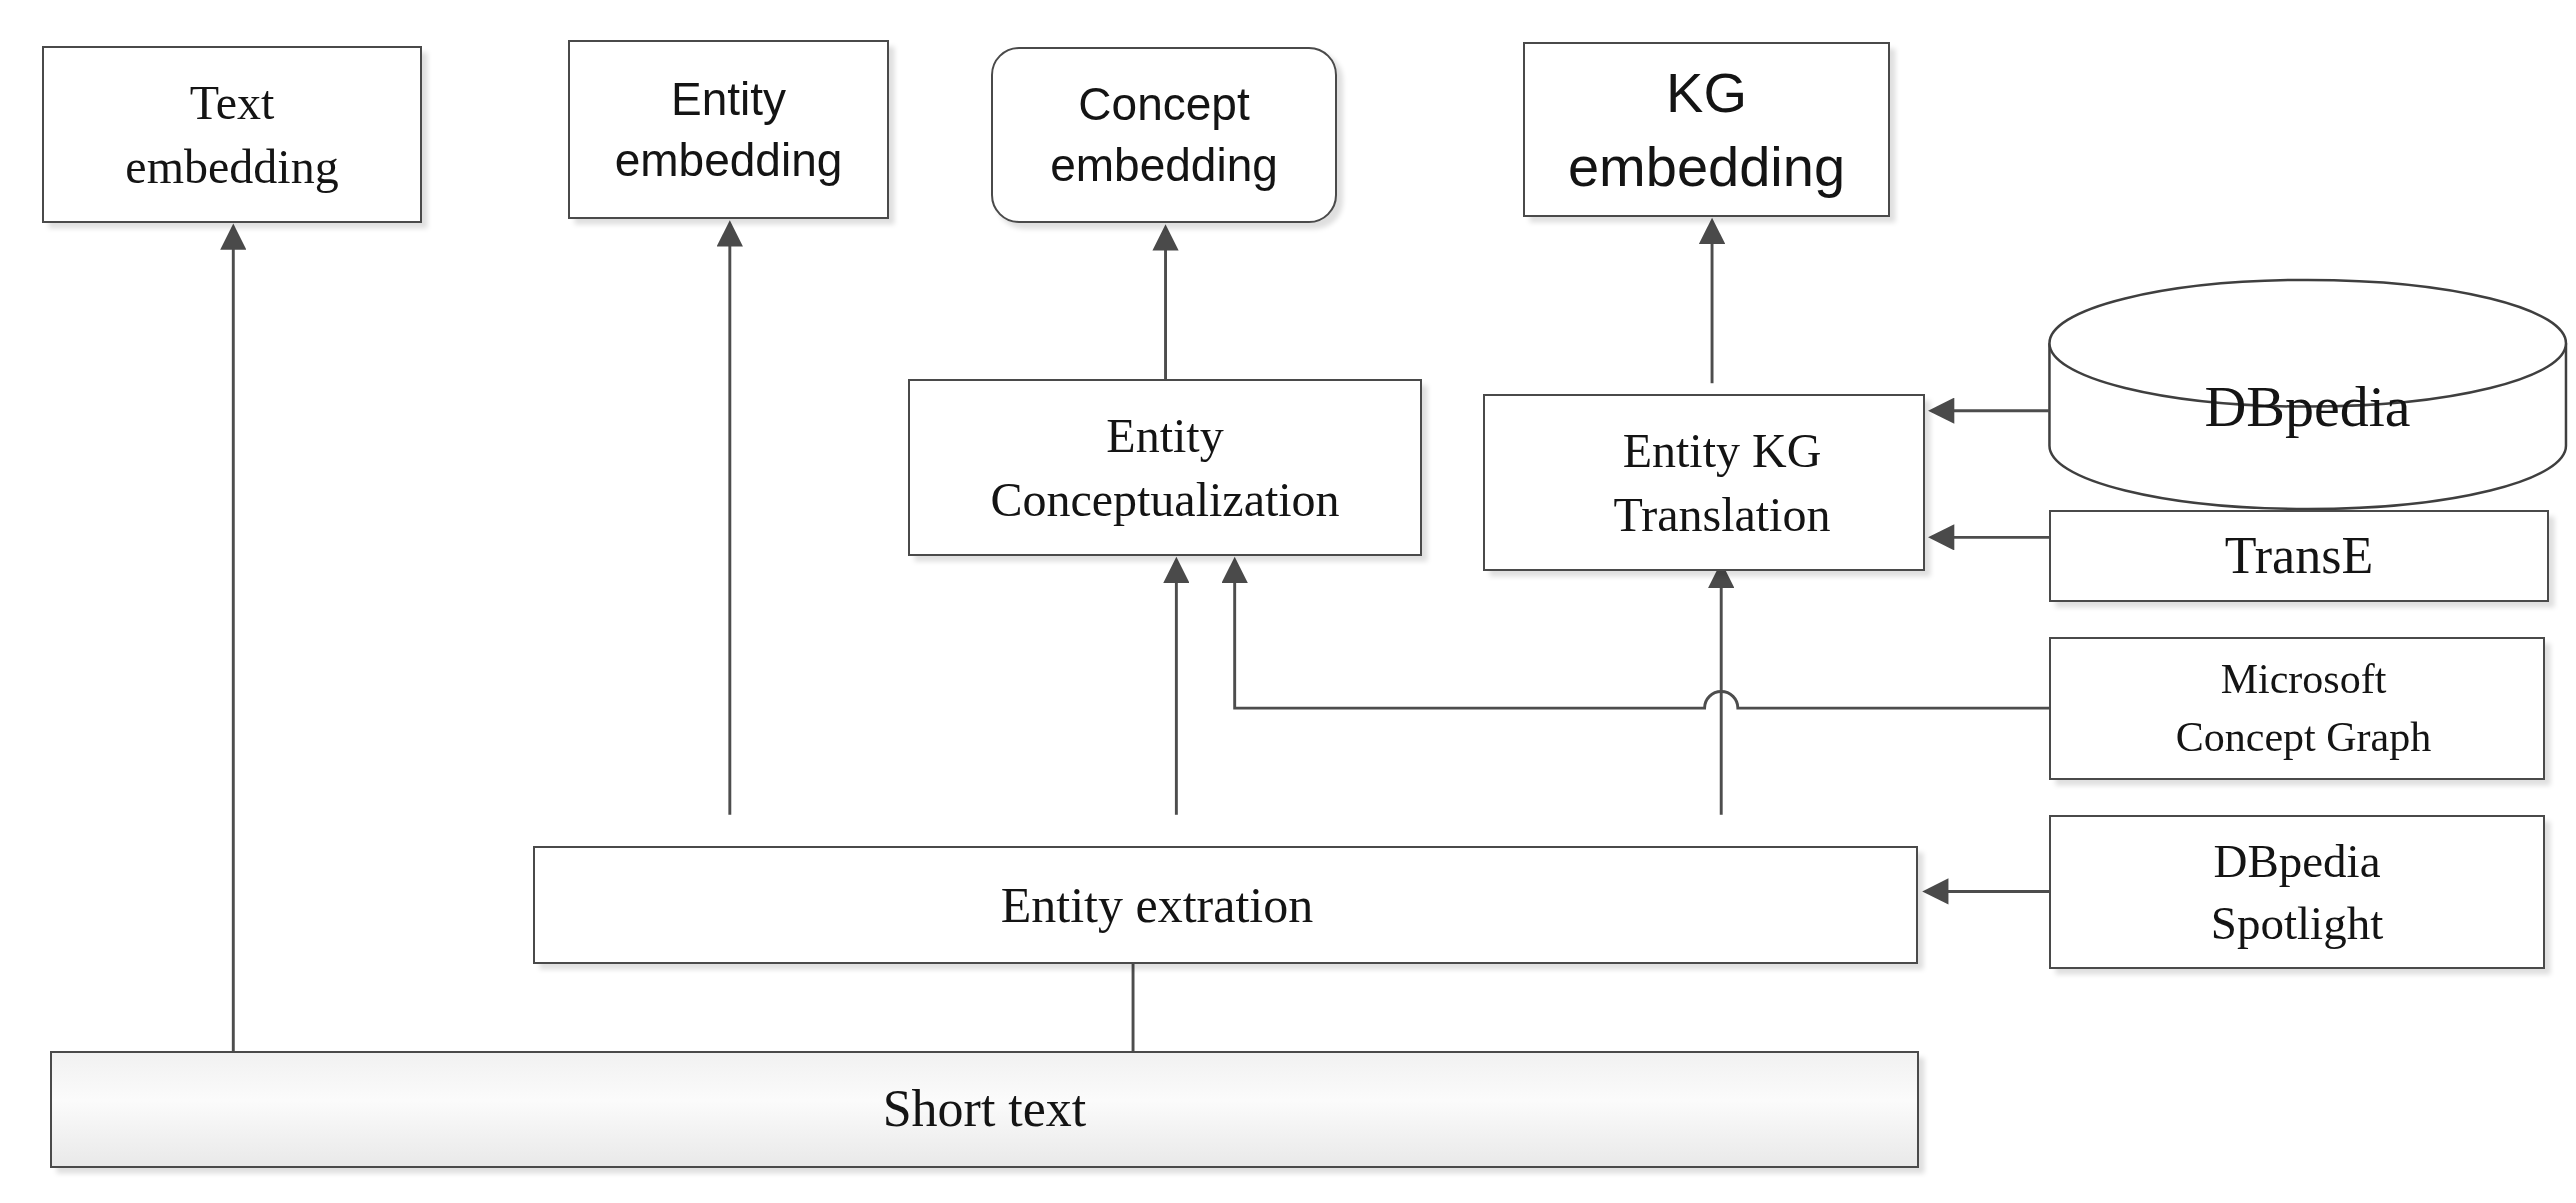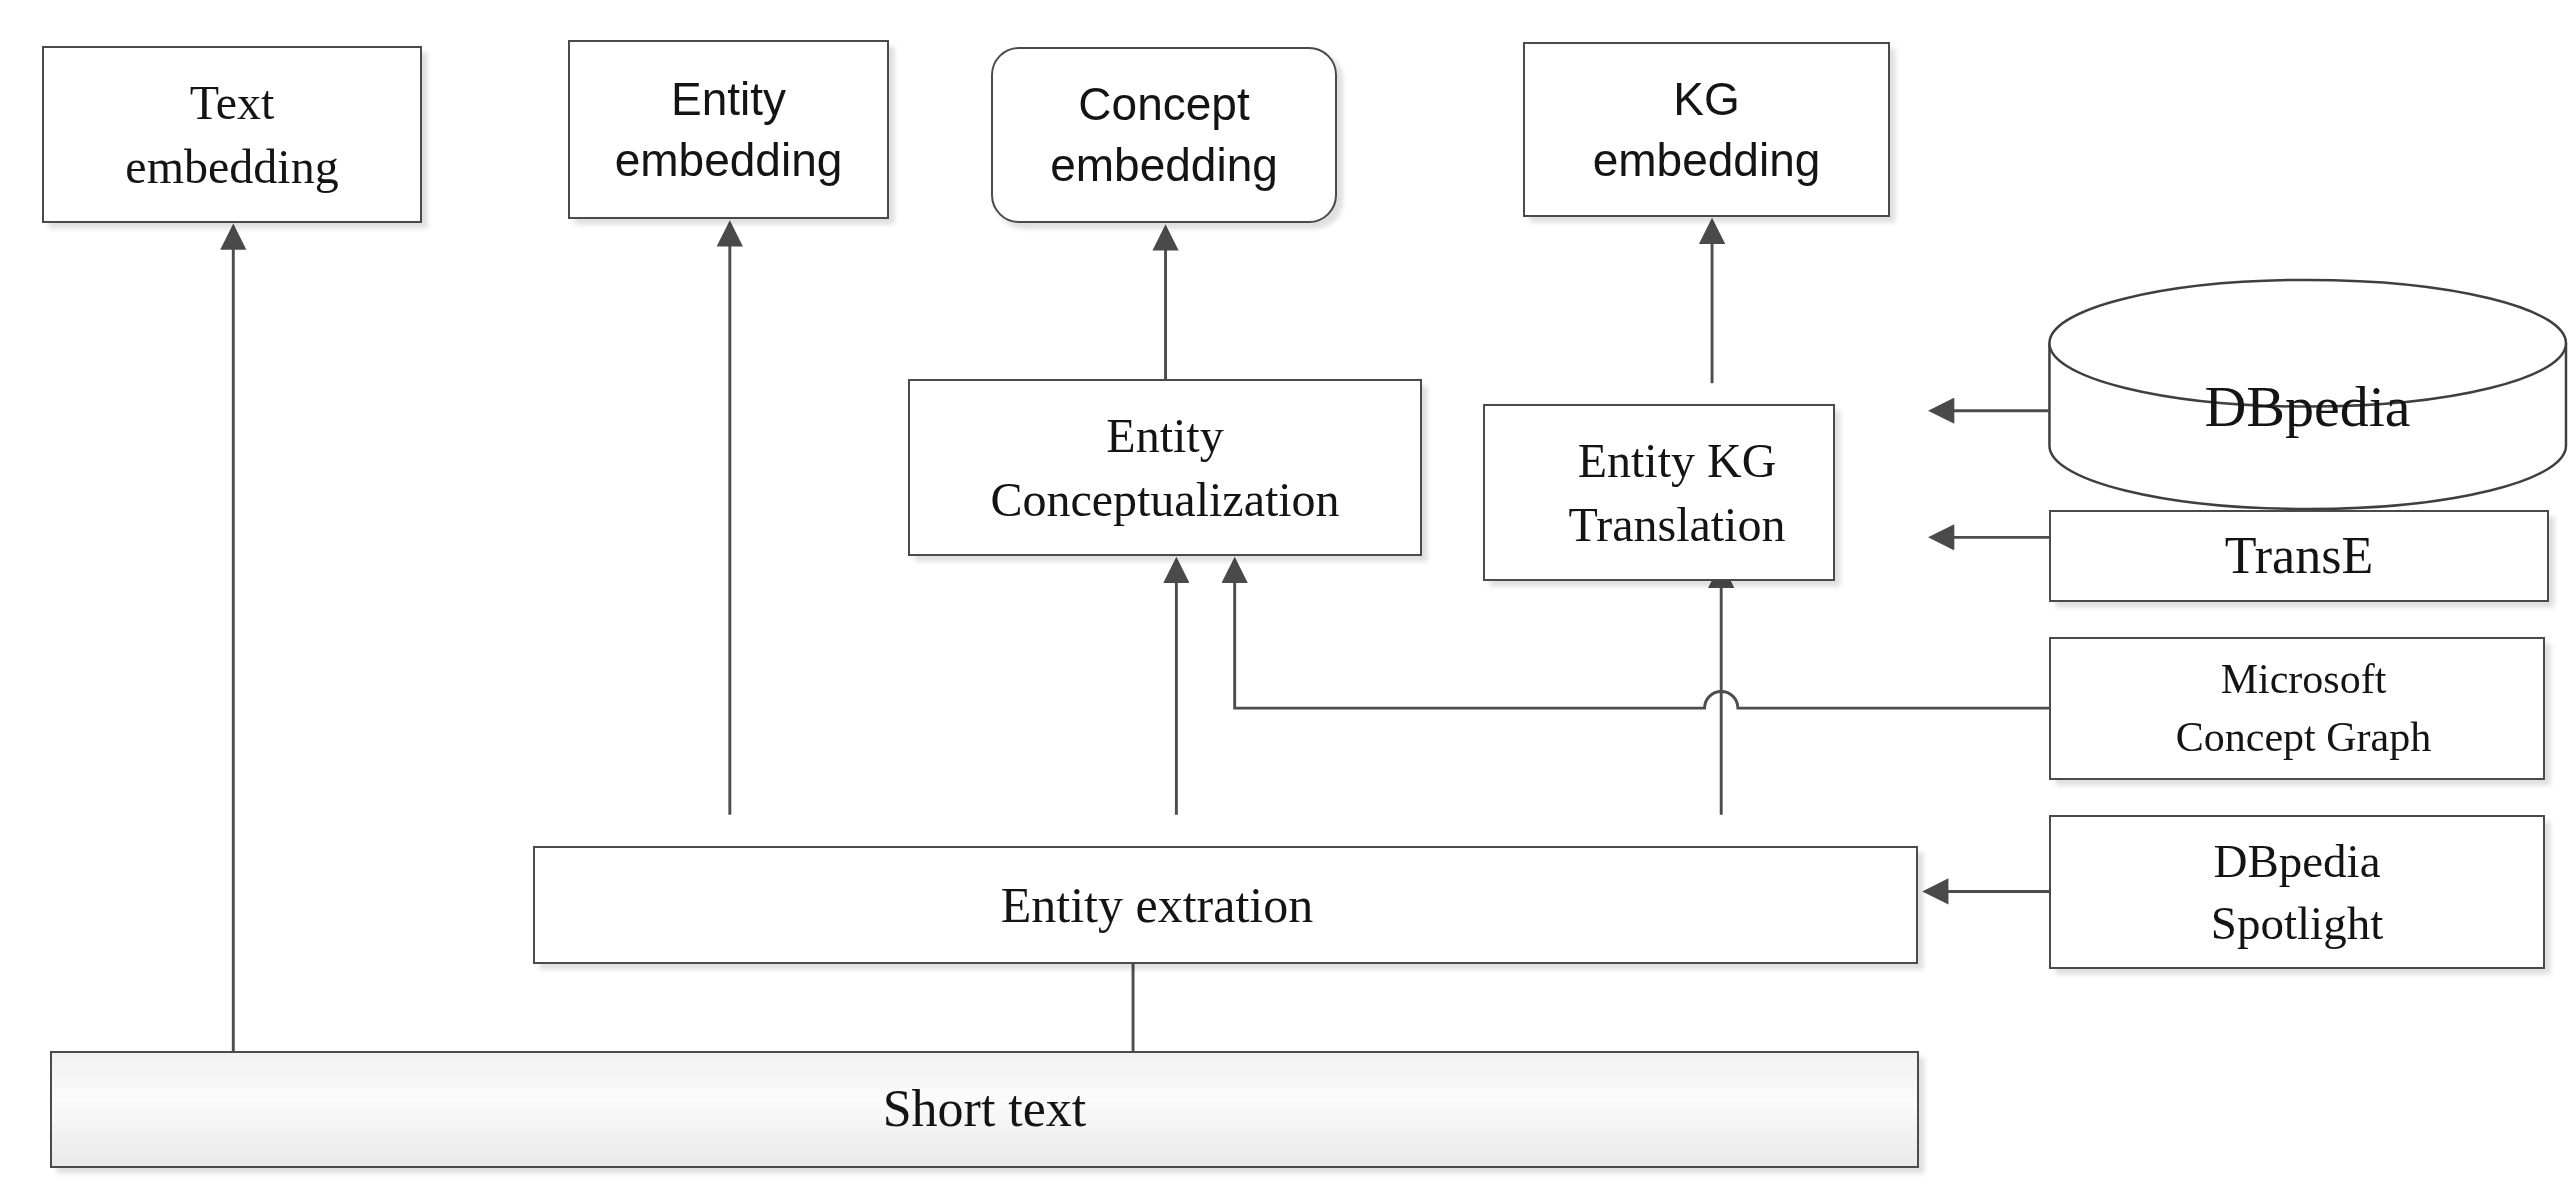--- a/index.html
+++ b/index.html
@@ -25,23 +25,23 @@
     line-height:1.32;
   }
   .serif{font-family:"Liberation Serif", serif;}
   .sans{font-family:"Liberation Sans", sans-serif;}
   .no-box{border:none;background:transparent;box-shadow:none;}
   .wires{position:absolute;left:0;top:0;pointer-events:none;}
   
   #n-text-embedding   {left:42px;   top:46px;   width:380px;  height:177px; font-size:48px;}
   #n-entity-embedding {left:568px;  top:40px;   width:321px;  height:179px; font-size:46px;}
   #n-concept-embedding{left:991px; top:47px;   width:346px;  height:176px; font-size:46px;border-radius:28px;}
-  #n-kg-embedding     {left:1523px; top:42px;   width:367px;  height:175px; font-size:46px;}
+  #n-kg-embedding     {left:1523px; top:42px;   width:367px;  height:175px; font-size:56px;}
   #n-entity-conceptualization{left:908px; top:379px; width:514px; height:177px; font-size:48px;}
-  #n-entity-kg-translation   {left:1483px; top:404px; width:352px; height:177px; font-size:48px;padding-left:36px;}
+  #n-entity-kg-translation   {left:1483px; top:394px; width:442px; height:177px; font-size:48px;padding-left:36px;}
   #n-dbpedia-label    {left:2049px; top:357px;  width:517px;  height:100px; font-size:58px;}
   #n-transe           {left:2049px; top:510px;  width:500px;  height:92px; font-size:52px;}
   #n-microsoft-concept-graph{left:2049px; top:637px; width:496px; height:143px; font-size:42px; line-height:1.38;padding-left:13px;}
   #n-dbpedia-spotlight{left:2049px; top:815px;  width:496px;  height:154px; font-size:47px;}
   #n-entity-extraction{left:533px;  top:815px;  width:1385px; height:118px; font-size:50px; padding-right:137px;margin-top:31px;}
   #n-short-text{
     left:50px; top:1051px; width:1869px; height:117px; font-size:52px;
     background:linear-gradient(180deg,#f1f1f1 0%, #fbfbfb 42%, #e9e9e9 100%);
   }
 </style>

